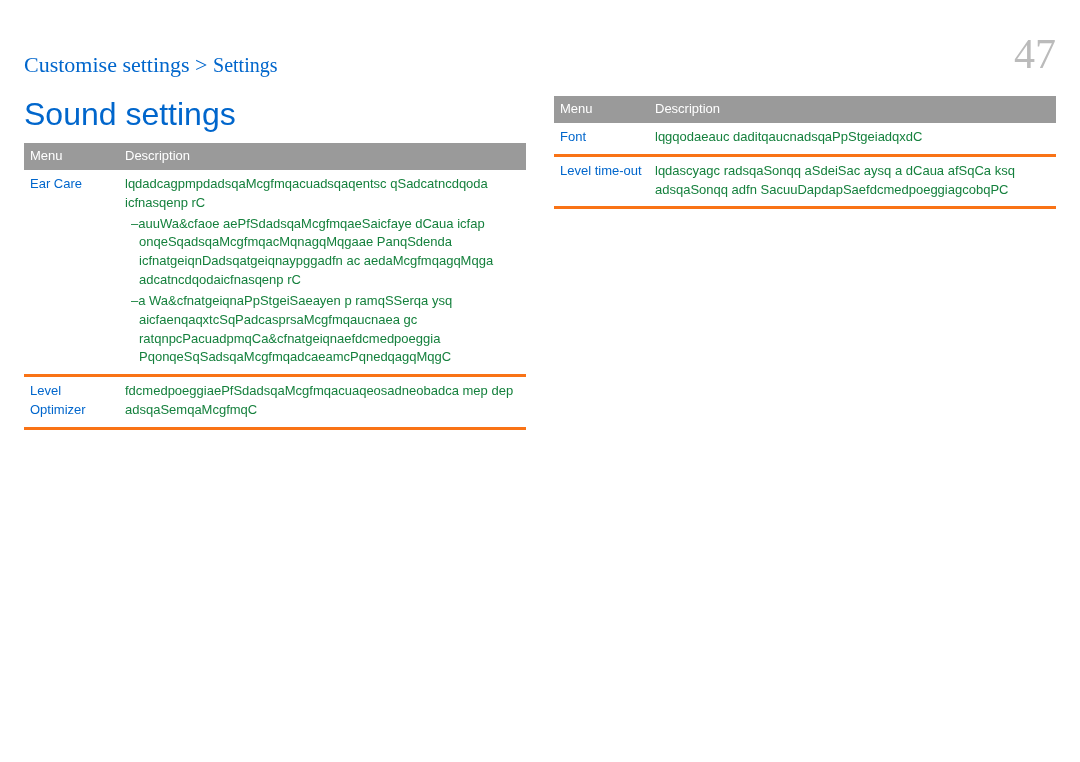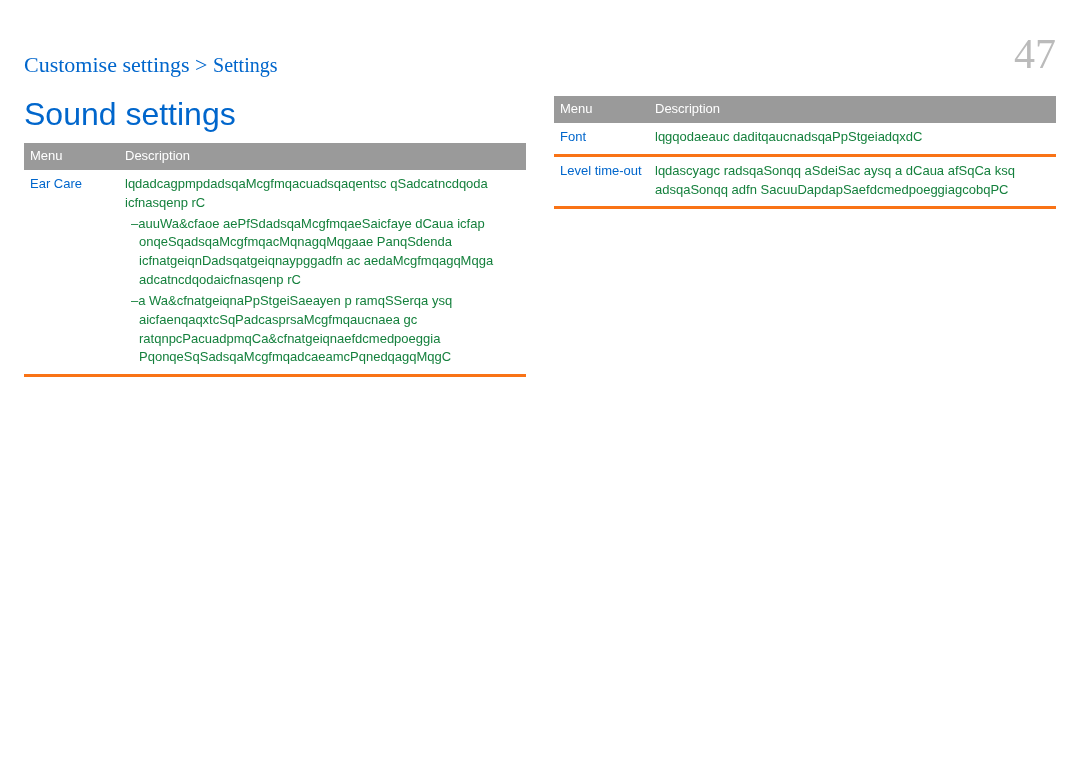--- a/index.html
+++ b/index.html
@@ -110,20 +110,26 @@
       </thead>
       <tbody id="left-body">
           <tr>
             <td class="menu-cell">Ear Care</td>
             <td class="desc-cell">
               <div class="desc-para">lqdadcagpmpdadsqaMcgfmqacuadsqaqentsc qSadcatncdqoda icfnasqenp rC</div>
               <div class="desc-indent">–auuWa&amp;cfaoe aePfSdadsqaMcgfmqaeSaicfaye dCaua icfap onqeSqadsqaMcgfmqacMqnagqMqgaae PanqSdenda icfnatgeiqnDadsqatgeiqnaypggadfn ac aedaMcgfmqagqMqga adcatncdqodaicfnasqenp rC</div>
               <div class="desc-indent">–a Wa&amp;cfnatgeiqnaPpStgeiSaeayen p ramqSSerqa ysq aicfaenqaqxtcSqPadcasprsaMcgfmqaucnaea gc ratqnpcPacuadpmqCa&amp;cfnatgeiqnaefdcmedpoeggia PqonqeSqSadsqaMcgfmqadcaeamcPqnedqagqMqgC</div>
             </td>
           </tr>
+          <tr>
+            <td class="menu-cell">Level Optimizer</td>
+            <td class="desc-cell">
+              <div class="desc-para">fdcmedpoeggiaePfSdadsqaMcgfmqacuaqeosadneobadca mep dep adsqaSemqaMcgfmqC</div>
+            </td>
+          </tr>
         </tbody>
     </table>
   </div>
 
   <div class="col">
     <table>
       <thead>
         <tr>
           <th>Menu</th>
           <th>Description</th>

